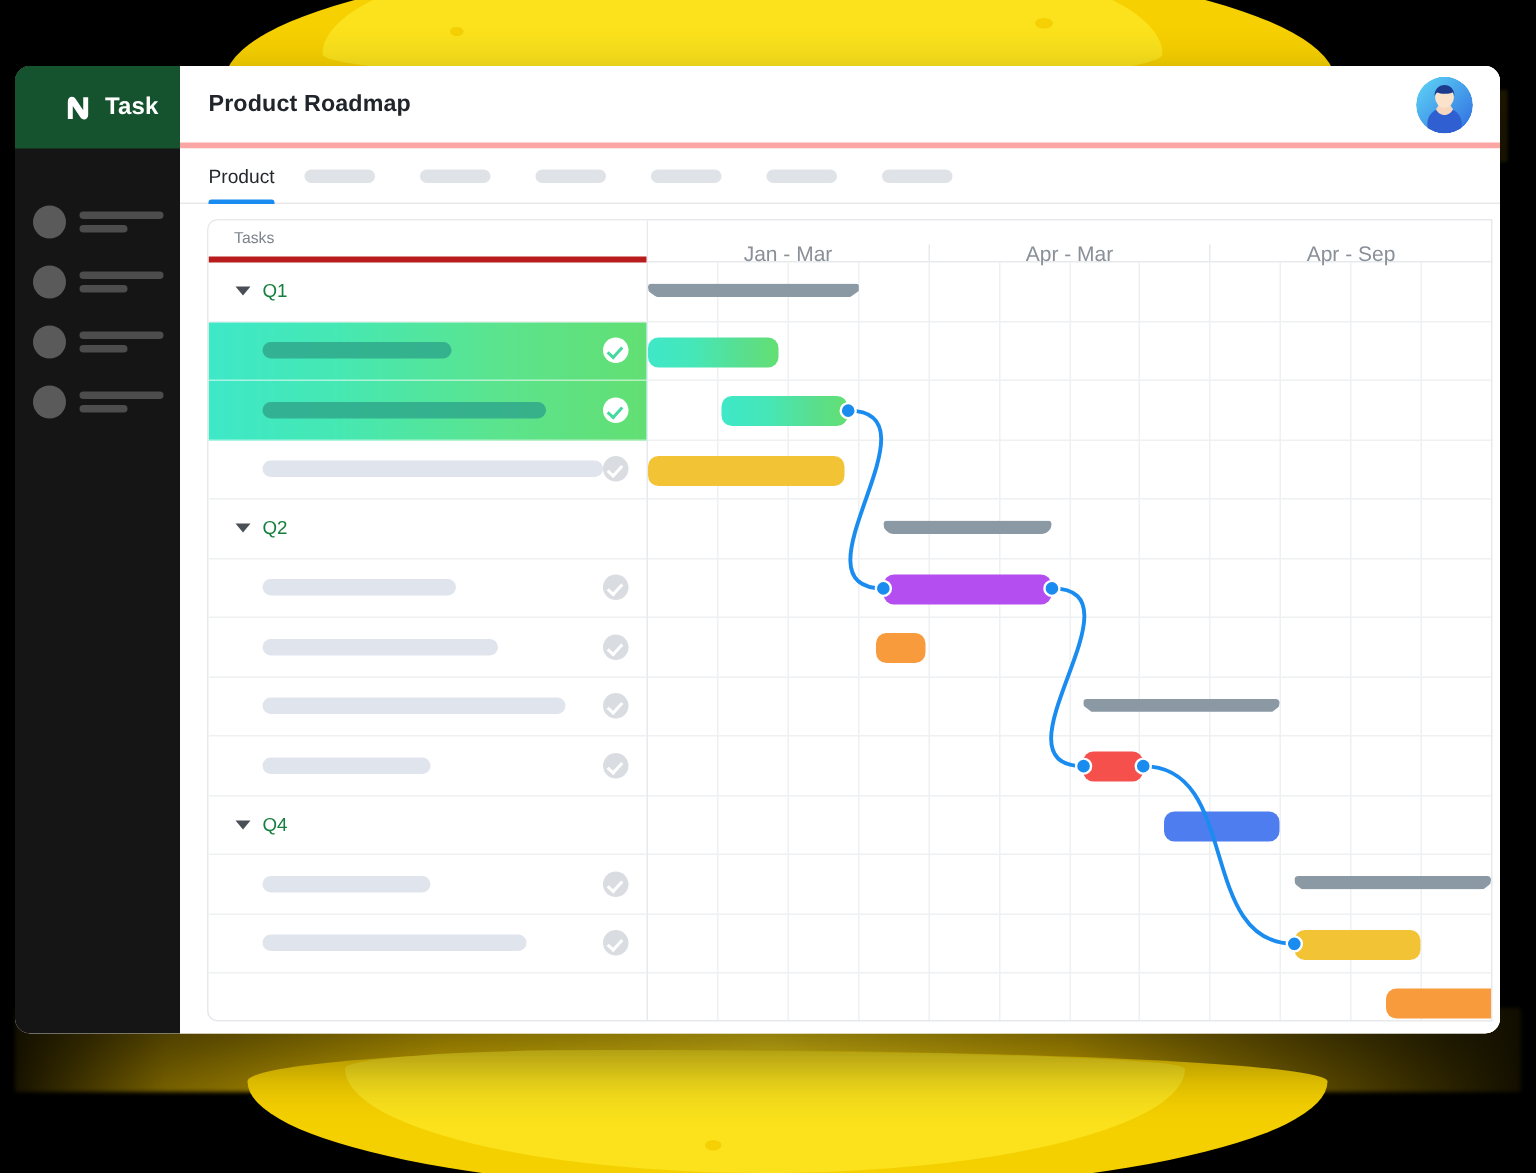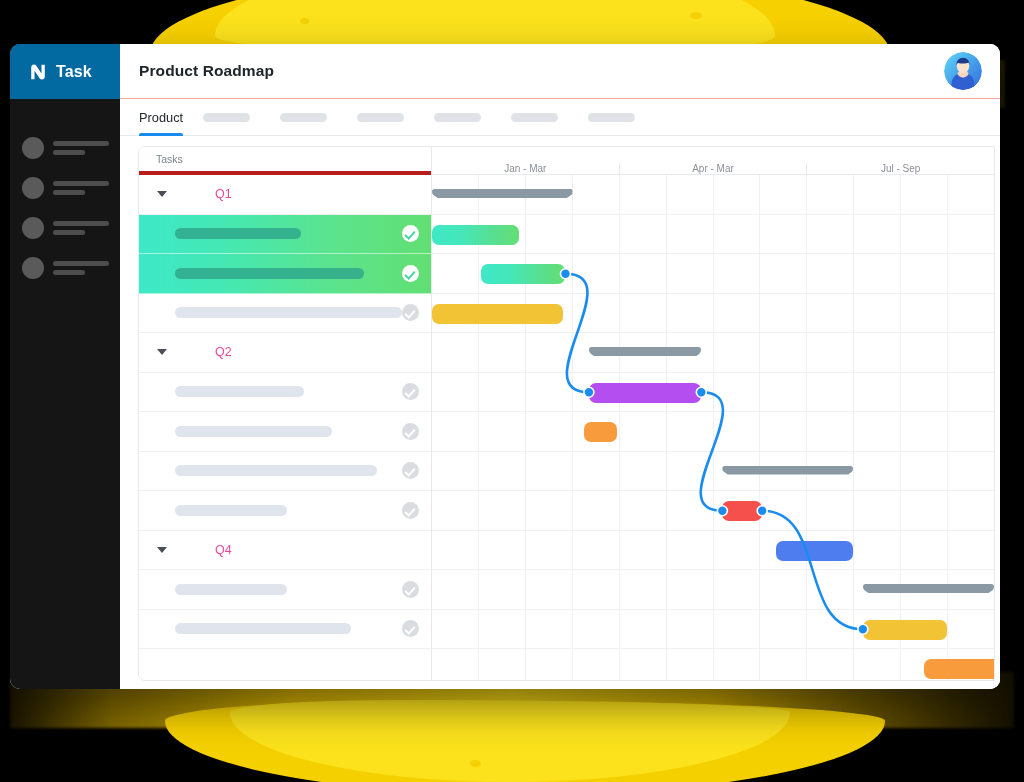--- a/index.html
+++ b/index.html
@@ -60,37 +60,37 @@
     overflow: hidden;
     display: flex;
   }
 
   
   #sidebar {
     width: 110px; flex: 0 0 110px; height: 100%;
     background: #151515; display: flex; flex-direction: column;
   }
   .brand {
-    height: 55px; flex: 0 0 55px; background: #0369a1;
-    display: flex; align-items: center; padding-left: 17px; gap: 7px;
+    height: 55px; flex: 0 0 55px; background: #14532d;
+    display: flex; align-items: center; padding-left: 31px; gap: 7px;
   }
   .logo-mark { width: 22px; height: 22px; flex: 0 0 22px; }
   .brand-name { color:#fff; font-size:16px; font-weight:700; letter-spacing:.1px; }
   .side-list { padding-top: 29px; }
   .side-item { display:flex; align-items:center; gap:9px; padding:0 0 0 12px; height:40px; }
   .side-avatar { width:22px; height:22px; border-radius:50%; background:#5a5a5a; flex:0 0 22px; }
   .side-lines { display:flex; flex-direction:column; gap:4px; }
   .side-l1 { height:5px; border-radius:3px; background:#4d4d4d; }
   .side-l2 { height:5px; border-radius:3px; background:#4d4d4d; }
 
   
   #main { flex:1; display:flex; flex-direction:column; min-width:0; background:#fff; }
   #topbar {
     height:55px; flex:0 0 55px; display:flex; align-items:center;
-    padding:0 18px 0 19px; border-bottom:1px solid #fca5a5; background:#fff;
+    padding:0 18px 0 19px; border-bottom:4px solid #fca5a5; background:#fff;
   }
   #page-title { font-size:15.5px; font-weight:700; color:#20242b; letter-spacing:.1px; }
   .spacer { flex:1; }
   .avatar-wrap { width:38px; height:38px; border-radius:50%; overflow:hidden; }
 
   
   #tabs {
     height:37px; flex:0 0 37px; display:flex; align-items:center; gap:0;
     padding:0 0 0 19px; border-bottom:1px solid #e9e9ea; background:#fff;
   }
@@ -112,35 +112,35 @@
   .col-tasks { width:293px; flex:0 0 293px; border-right:1px solid #e7e9ec; }
   .col-time { flex:1; position:relative; min-width:0; }
 
   .th {
     height:28px; display:flex; align-items:center; padding-left:17px;
     font-size:10.5px; color:#7d848d; border-bottom:4px solid #b91c1c; background:#fff;
   }
   .time-head { height:28px; display:flex; border-bottom:1px solid #e7e9ec; }
   .q-head {
     flex:1 1 0; display:flex; align-items:center; justify-content:center;
-    font-size:10px; color:#8a9098; border-right:1px solid #e7e9ec;margin-top:16px;
+    font-size:14px; color:#8a9098; border-right:1px solid #e7e9ec;margin-top:16px;
   }
   .q-head:last-child { border-right:none; }
 
   .rows { position:relative; }
   .row {
     height:39.5px; display:flex; align-items:center;
     border-bottom:1px solid #eef0f2; position:relative;
   }
   .row.group { padding-left:18px; }
   .caret {
     width:0; height:0; border-left:5px solid transparent; border-right:5px solid transparent;
     border-top:6px solid #4a4f57; margin-right:8px;
   }
-  .group-label { font-size:12.5px; color:#ec4899;margin-left:40px; }
+  .group-label { font-size:12.5px; color:#15803d; }
   .row.task { padding-left:36px; padding-right:12px; gap:0; }
   .task-bar { height:11px; border-radius:6px; background:#dfe4ed; }
   .check {
     width:17px; height:17px; border-radius:50%; background:#d9dce1;
     margin-left:auto; position:relative; flex:0 0 17px;
   }
   .check::after {
     content:""; position:absolute; left:5px; top:4px; width:4px; height:8px;
     border:solid #fff; border-width:0 2px 2px 0; transform:rotate(42deg);
   }
@@ -313,21 +313,21 @@
                   <div class="task-bar" style="width:176px"></div>
                   <div class="check"></div>
                 </div>
               </div>
           </div>
 
           <div class="col-time">
             <div class="time-head" id="quarter-heads">
                 <div class="q-head">Jan - Mar</div>
                 <div class="q-head">Apr - Mar</div>
-                <div class="q-head">Jul - Sep</div>
+                <div class="q-head">Apr - Sep</div>
               </div>
             <div class="grid" id="grid">
                 <div class="gcell"></div>
                 <div class="gcell"></div>
                 <div class="gcell"></div>
                 <div class="gcell"></div>
                 <div class="gcell"></div>
                 <div class="gcell"></div>
                 <div class="gcell"></div>
                 <div class="gcell"></div>

